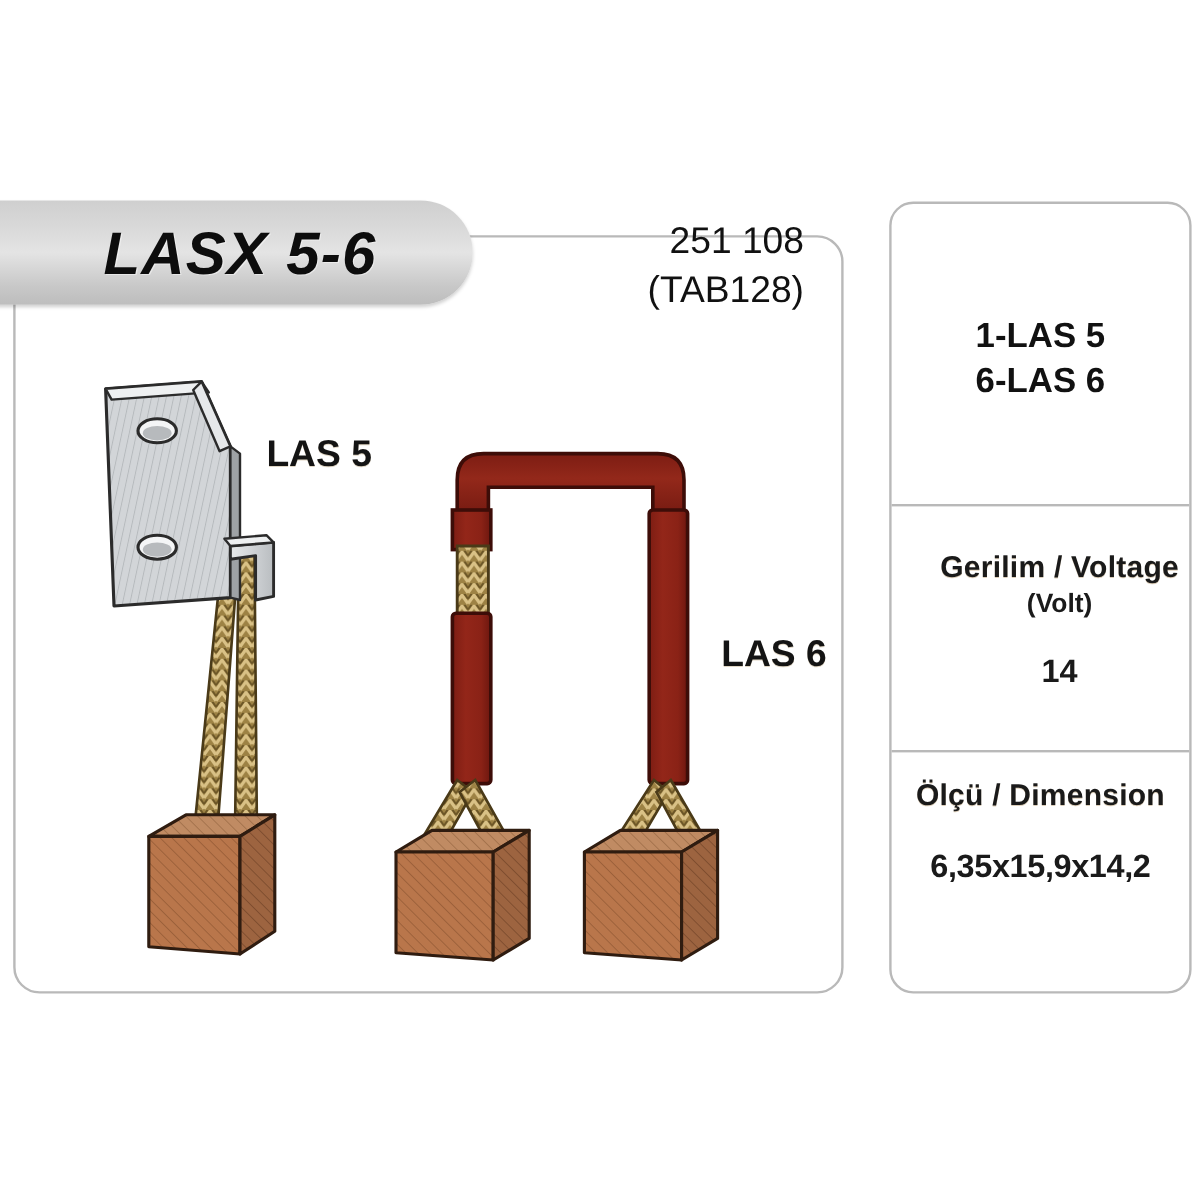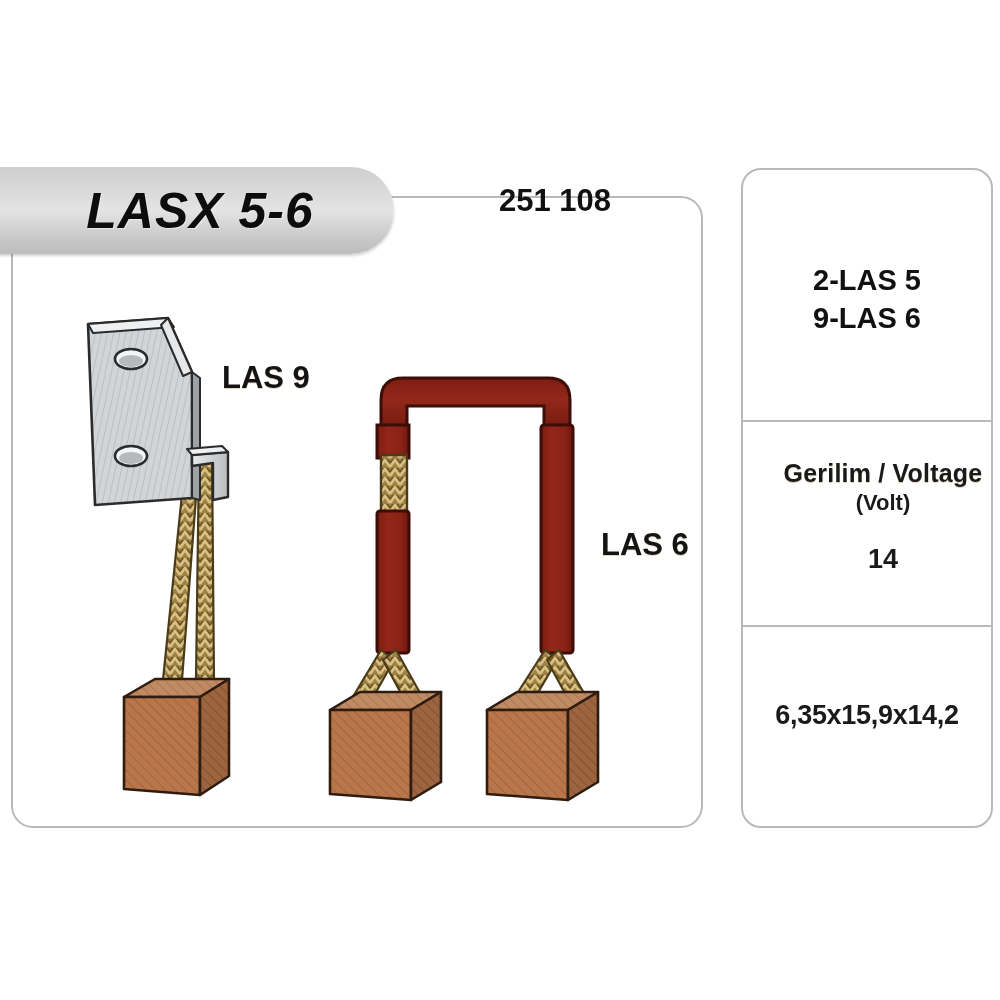--- a/index.html
+++ b/index.html
@@ -81,22 +81,22 @@
     font-size:50px;font-weight:bold;font-style:italic;
     letter-spacing:1px;
     color:#0d0d0d;
     text-shadow:1px 1px 0 rgba(255,255,255,.45);
   }
 
   
   .partno{
     position:absolute;
     left:440px;top:180px;width:230px;
-    text-align:center;
-    font-size:31px;font-weight:bold;line-height:1.33;
+    text-align:right;
+    font-size:31px;font-weight:normal;line-height:1.33;
     color:#111;
   }
 
   
   .fig-label{
     position:absolute;
     font-size:31px;font-weight:bold;color:#141414;
     text-shadow:0 1px 0 rgba(170,140,90,.35);
   }
   .lbl-las5{left:222px;top:360px;}
@@ -226,44 +226,46 @@
       </g>
 
       <g>
         <path d="M487 710 L517 692 L598 692 L568 710 Z" fill="url(#brushHatchTop)" stroke="#2f1c10" stroke-width="2.6" stroke-linejoin="round"></path>
         <path d="M487 710 L568 710 L568 800 L487 794 Z" fill="url(#brushHatch)" stroke="#2f1c10" stroke-width="2.6" stroke-linejoin="round"></path>
         <path d="M568 710 L598 692 L598 782 L568 800 Z" fill="url(#brushHatchDark)" stroke="#2f1c10" stroke-width="2.6" stroke-linejoin="round"></path>
       </g>
     </g>
   </svg>
 
-  <div class="fig-label lbl-las5">LAS 9</div>
+  <div class="fig-label lbl-las5">LAS 5</div>
   <div class="fig-label lbl-las6">LAS 6</div>
 
   <div class="pill">
     <div class="pill-label">LASX 5-6</div>
   </div>
 
   <div class="partno">
     <div>251 108</div>
+    <div>(TAB128)</div>
   </div>
 
   <div class="panel-spec">
     <div class="spec-div d1"></div>
     <div class="spec-div d2"></div>
 
     <div class="spec-cell codes" style="top:92px;">
-      <div>2-LAS 5</div>
-      <div>9-LAS 6</div>
+      <div>1-LAS 5</div>
+      <div>6-LAS 6</div>
     </div>
 
     <div class="spec-cell" style="top:288px;padding-left:16px;">
       <div class="spec-title">Gerilim / Voltage</div>
       <div class="spec-sub">(Volt)</div>
       <div class="spec-val" style="margin-top:28px;">14</div>
     </div>
 
     <div class="spec-cell" style="top:478px;">
-      <div class="spec-dim" style="margin-top:52px;">6,35x15,9x14,2</div>
+      <div class="spec-title">Ölçü / Dimension</div>
+      <div class="spec-dim" style="margin-top:28px;">6,35x15,9x14,2</div>
     </div>
   </div>
 
 </div>
 
 </body></html>

